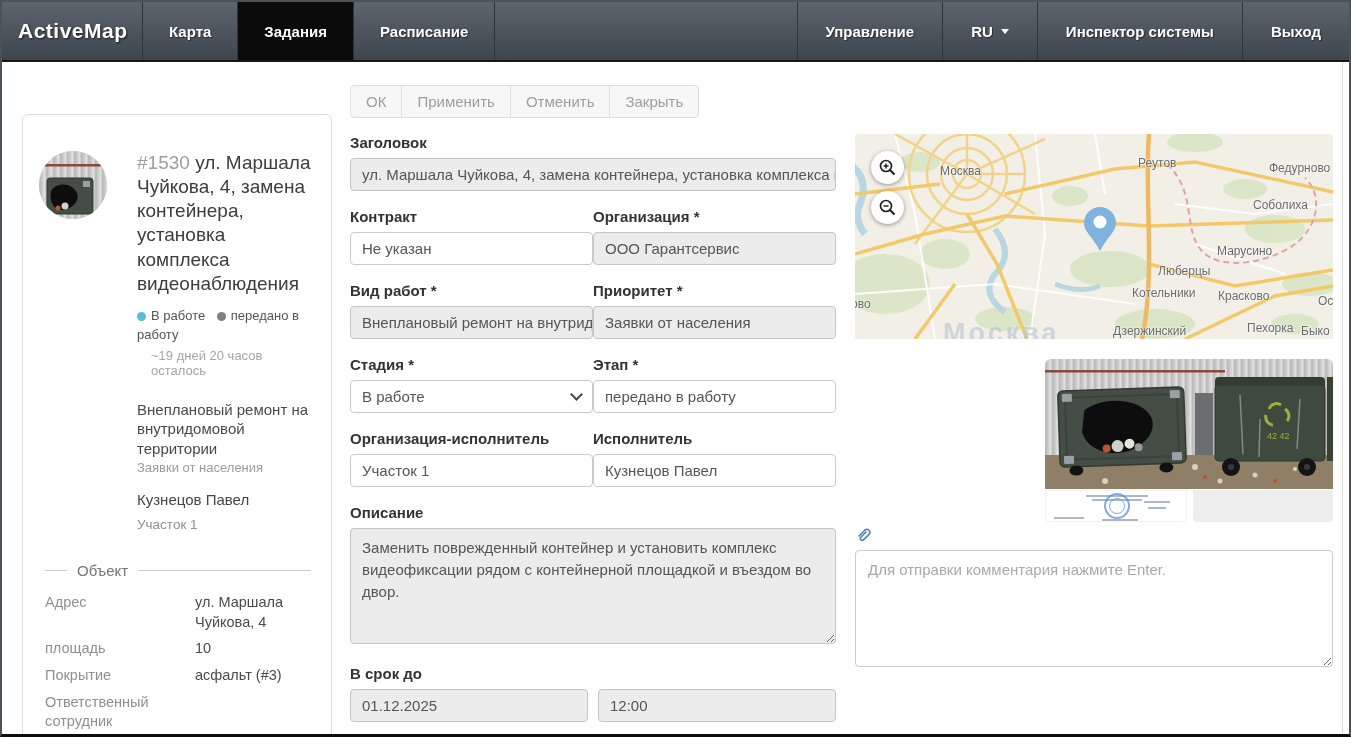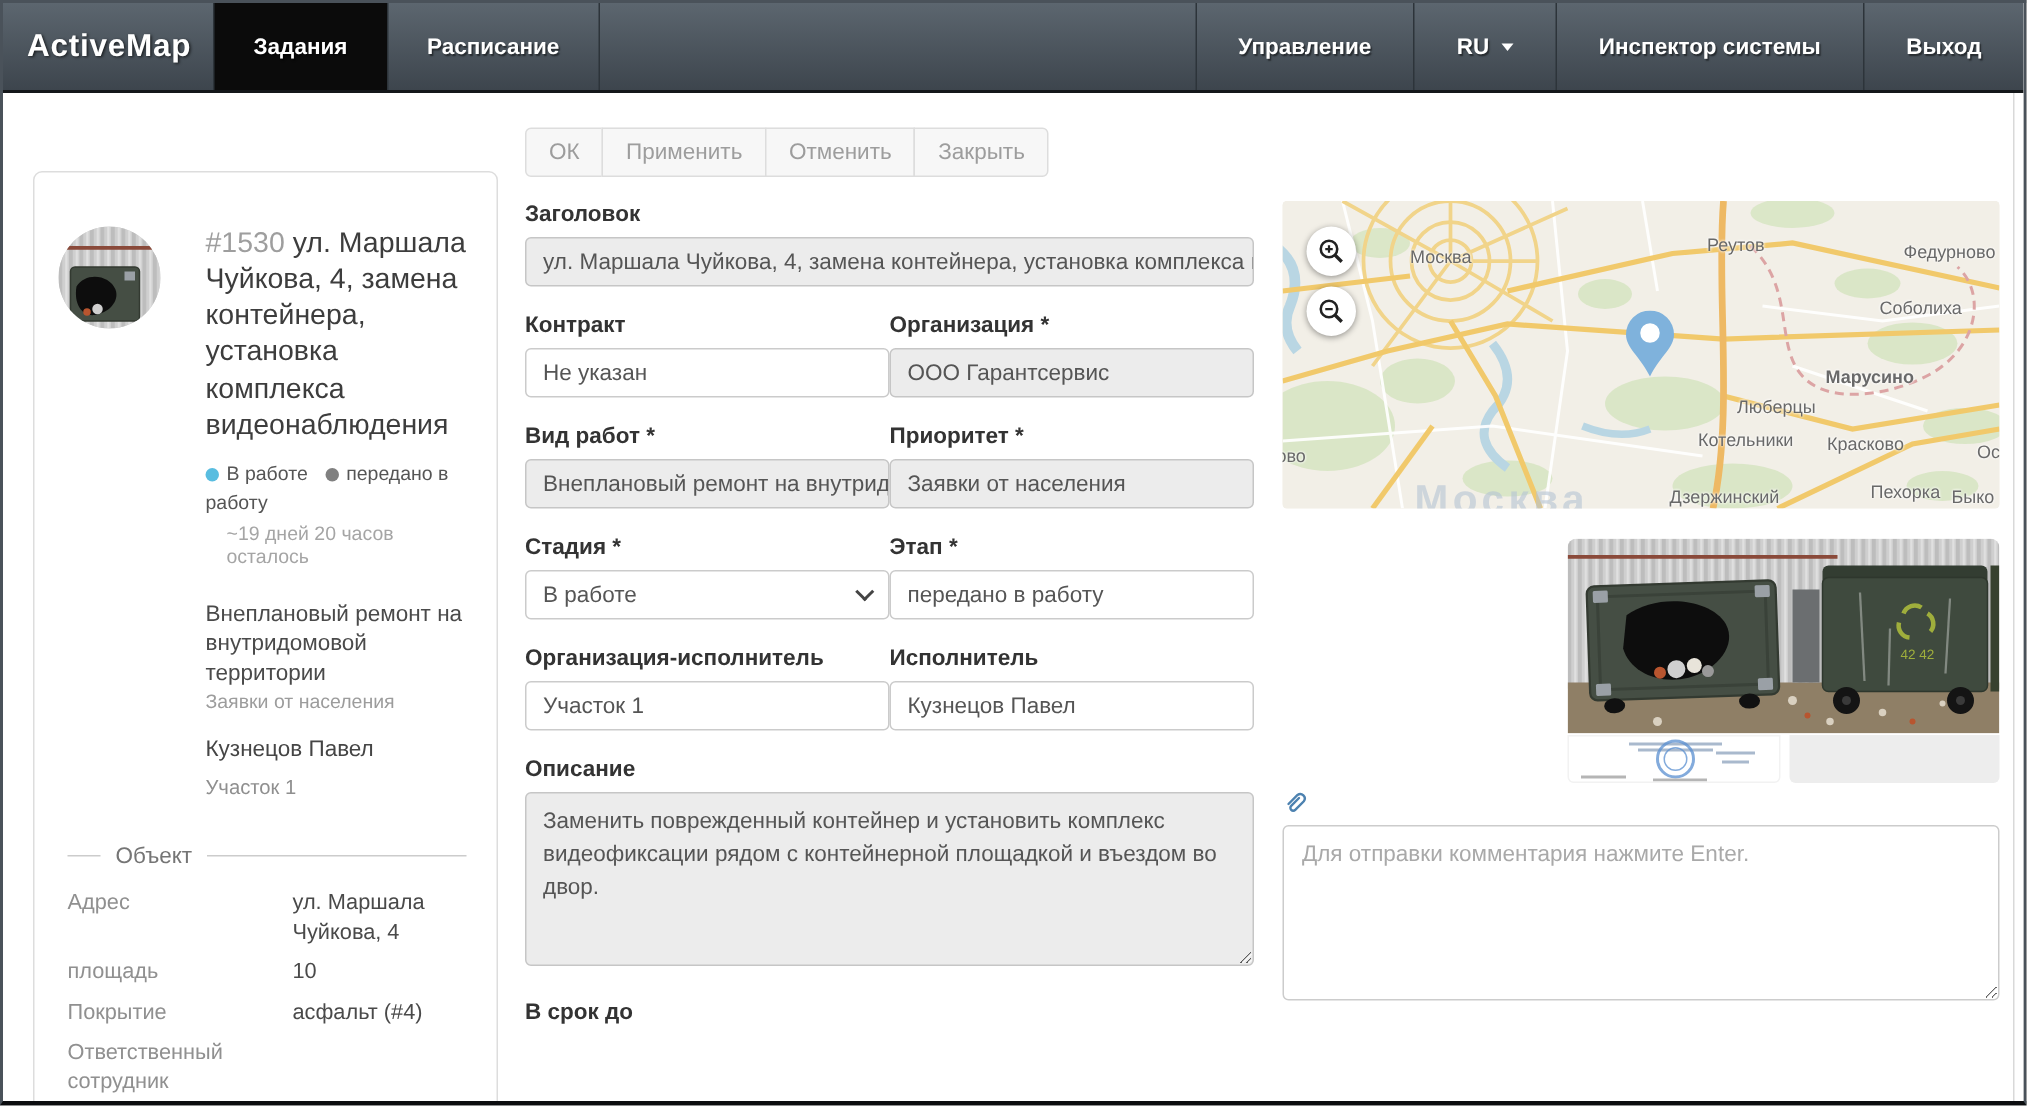--- a/index.html
+++ b/index.html
@@ -129,20 +129,21 @@
   .comment::placeholder{color:#a9a9a9}
 </style>
 </head>
 <body>
 
 <div class="page">
 
   <div class="nav">
     <div class="brand">ActiveMap</div>
     <div class="nav-tabs">
+        <div class="nav-tab">Карта</div>
         <div class="nav-tab active">Задания</div>
         <div class="nav-tab">Расписание</div>
       </div>
     <div class="nav-spacer"></div>
     <div class="nav-right">
         <div class="nav-item">Управление</div>
         <div class="nav-item">RU<span class="caret"></span></div>
         <div class="nav-item">Инспектор системы</div>
         <div class="nav-item">Выход</div>
       </div>
@@ -201,21 +202,21 @@
           <div class="obj-row">
             <span class="ol">Адрес</span>
             <span class="ov">ул. Маршала Чуйкова, 4</span>
           </div>
           <div class="obj-row">
             <span class="ol">площадь</span>
             <span class="ov">10</span>
           </div>
           <div class="obj-row">
             <span class="ol">Покрытие</span>
-            <span class="ov">асфальт (#4)</span>
+            <span class="ov">асфальт (#3)</span>
           </div>
           <div class="obj-row">
             <span class="ol">Ответственный сотрудник</span>
             <span class="ov"></span>
           </div>
           <div class="obj-row">
             <span class="ol">sys_clr_id</span>
             <span class="ov"></span>
           </div>
         </div>
@@ -268,20 +269,24 @@
           <label>Исполнитель</label>
           <input class="input" value="Кузнецов Павел" style="">
         </div>
       </div>
       <div class="fgroup mt">
         <label>Описание</label>
         <textarea class="area" readonly="" style="">Заменить поврежденный контейнер и установить комплекс видеофиксации рядом с контейнерной площадкой и въездом во двор.</textarea>
       </div>
       <div class="fgroup mt">
         <label>В срок до</label>
+        <div class="dl-row">
+          <div class="input disabled">01.12.2025</div>
+          <div class="input disabled">12:00</div>
+        </div>
       </div>
     </div>
 
     <div class="right-col">
       <div class="map">
         <svg class="base" width="478" height="205" viewBox="0 0 478 205" preserveAspectRatio="none">
           <rect width="478" height="205" fill="#f2efe7"></rect>
           <g fill="#d8e5c4" opacity="0.9">
             <ellipse cx="30" cy="150" rx="45" ry="30"></ellipse>
               <ellipse cx="90" cy="120" rx="25" ry="15"></ellipse>
@@ -326,21 +331,21 @@
             <path d="M60,205 L100,150"></path>
           </g>
           <path d="M294,0 C289,60 301,140 287,205" stroke="#eeb964" stroke-width="4.5" fill="none"></path>
           <path d="M312,30 C342,58 328,95 346,116 C366,140 420,126 440,110 C464,92 468,60 450,44" stroke="#dca4a4" stroke-width="2" stroke-dasharray="6,4" fill="none"></path>
         </svg>
         <div>
             <span class="map-label" style="left: 85px; top: 30px;">Москва</span>
             <span class="map-label" style="left: 283px; top: 22px;">Реутов</span>
             <span class="map-label" style="left: 414px; top: 27px;">Федурново</span>
             <span class="map-label" style="left: 398px; top: 64px;">Соболиха</span>
-            <span class="map-label" style="left: 362px; top: 110px; font-weight: bold;">Марусино</span>
+            <span class="map-label" style="left: 362px; top: 110px;">Марусино</span>
             <span class="map-label" style="left: 303px; top: 130px;">Люберцы</span>
             <span class="map-label" style="left: 277px; top: 152px;">Котельники</span>
             <span class="map-label" style="left: 363px; top: 155px;">Красково</span>
             <span class="map-label" style="left: 258px; top: 190px;">Дзержинский</span>
             <span class="map-label" style="left: 392px; top: 187px;">Пехорка</span>
             <span class="map-label" style="left: 446px; top: 190px;">Быко</span>
             <span class="map-label" style="left: 463px; top: 160px;">Осе</span>
             <span class="map-label" style="left: -4px; top: 163px;">ово</span>
             <span class="map-label big" style="left: 88px; top: 184px;">Москва</span>
           </div>

